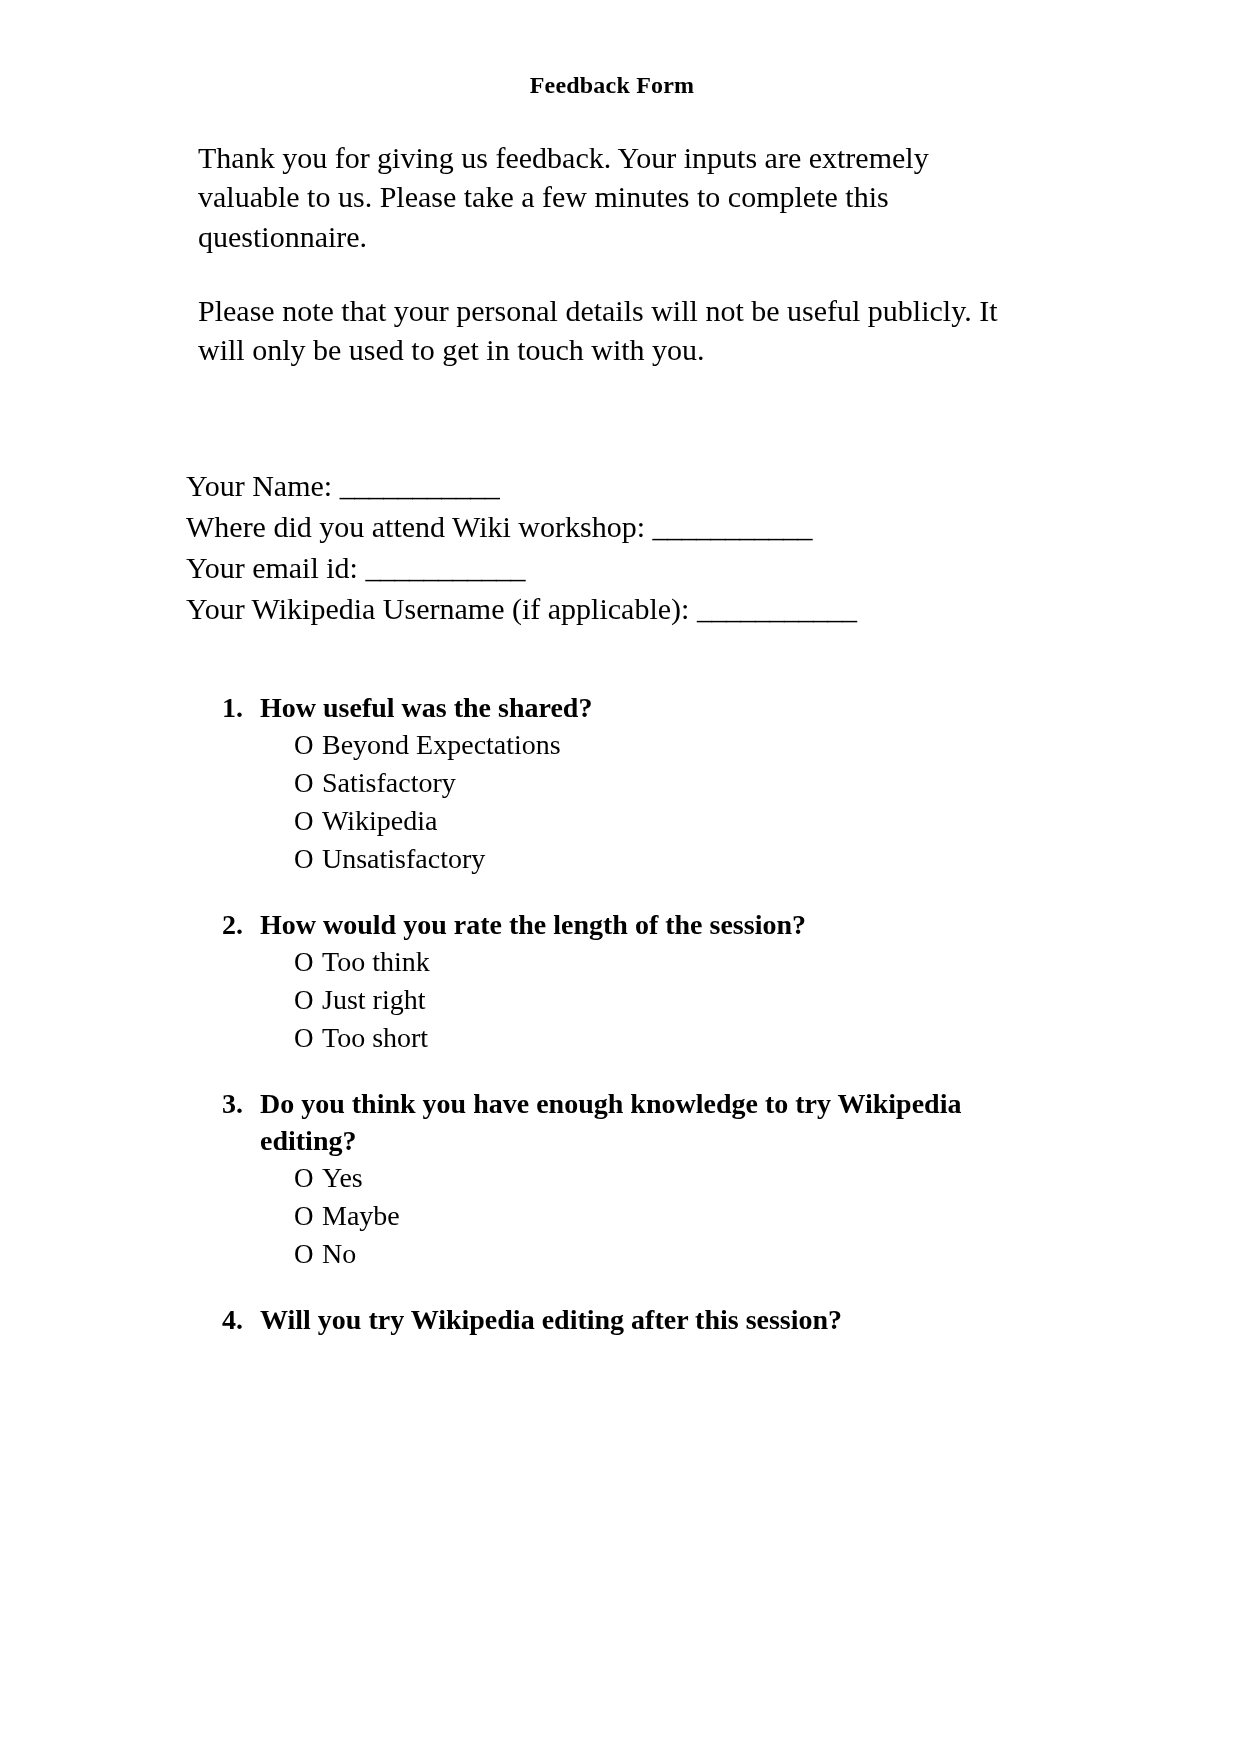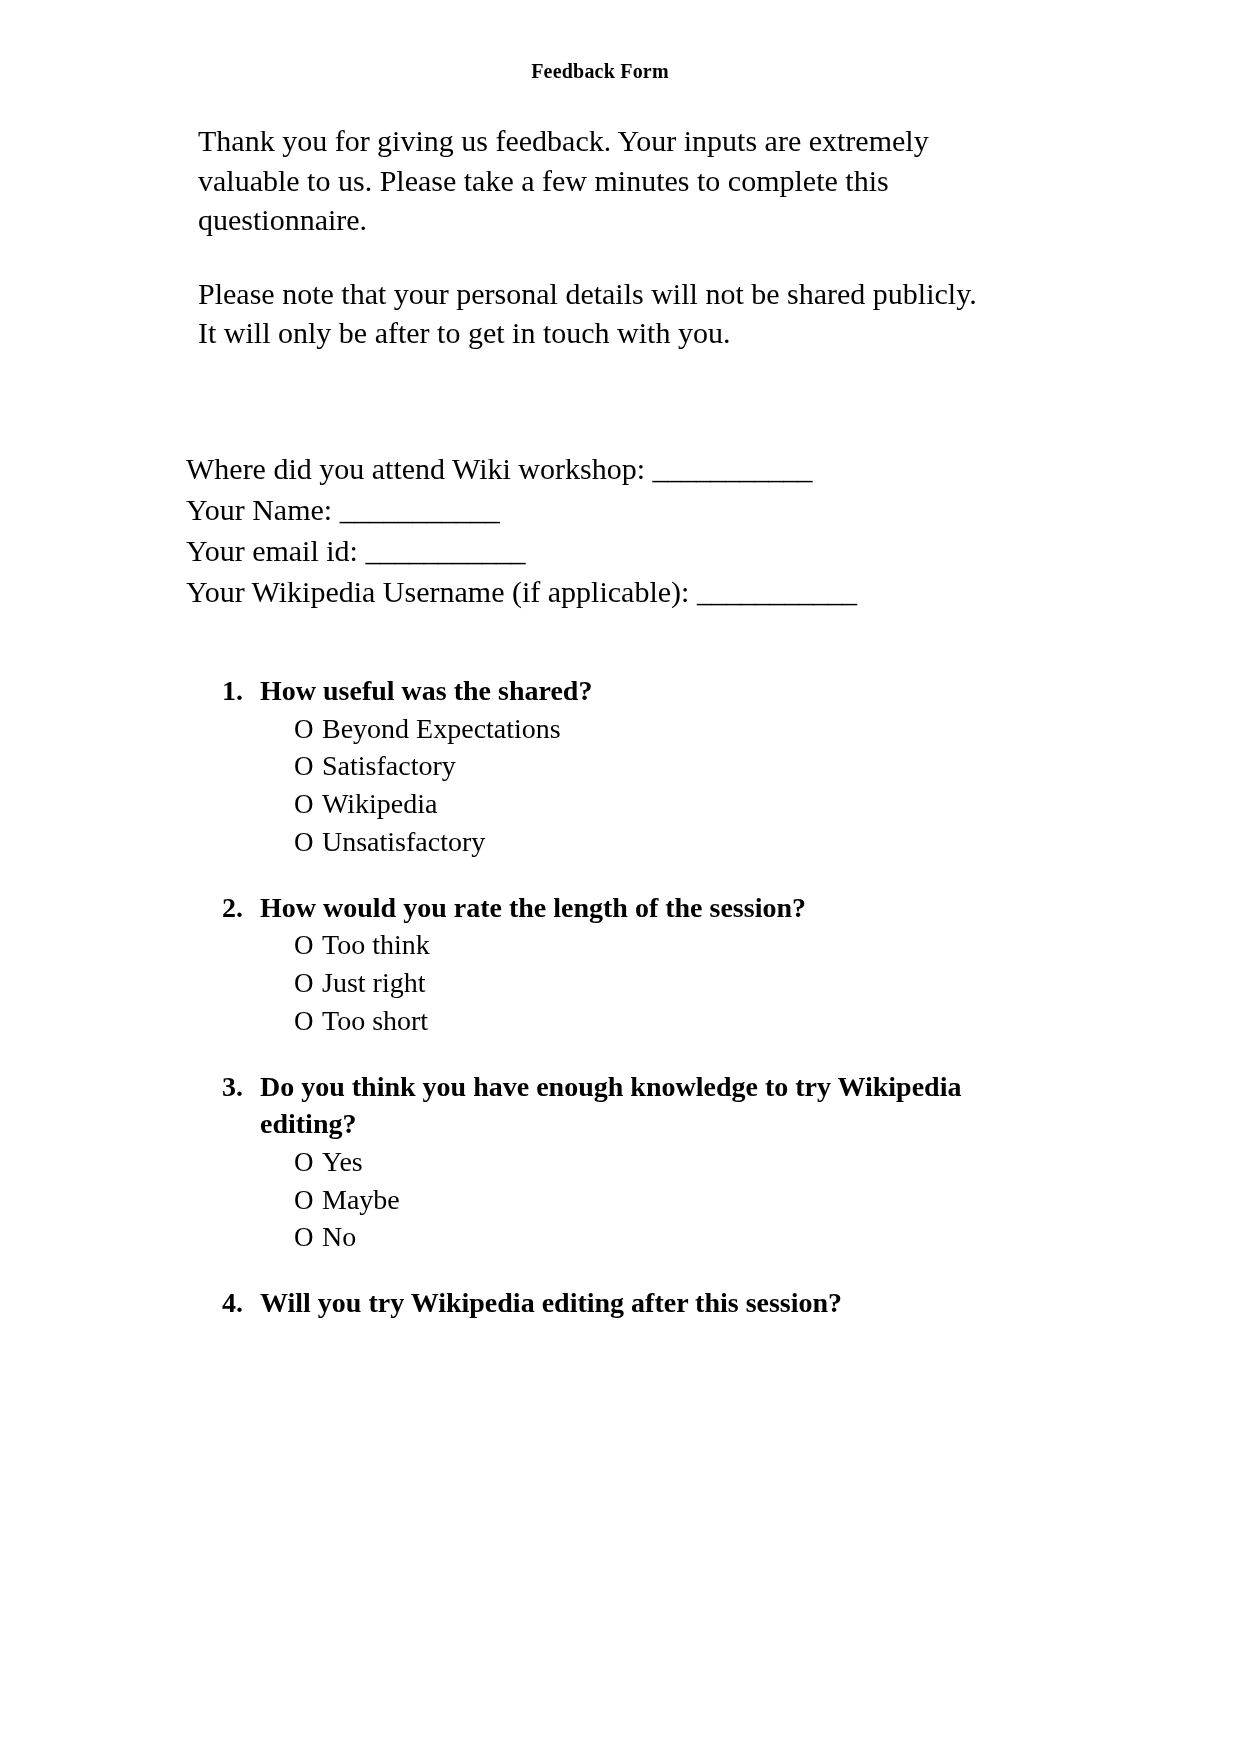--- a/index.html
+++ b/index.html
@@ -27,23 +27,23 @@
     position: absolute;
     left: 186px;
     top: 0;
     width: 900px;
   }
 
   
   .doc-title {
     text-align: center;
     font-weight: bold;
-    font-size: 20px;
+    font-size: 24px;
     letter-spacing: 0.2px;
-    margin: 4px;
+    margin: 16px;
     padding-top: 55px;
     width: 820px;
     line-height: 1.2;
   }
 
   
   .intro-block {
     margin-top: 38px;
   }
   .para {
@@ -120,30 +120,30 @@
 </head>
 <body>
 
 <div class="page">
   <div class="content">
 
     <h1 class="doc-title">Feedback Form</h1>
 
     <div class="intro-block">
       <p class="para">Thank you for giving us feedback. Your inputs are extremely valuable to us. Please take a few minutes to complete this questionnaire.</p>
-      <p class="para">Please note that your personal details will not be shared publicly. It will only be after to get in touch with you.</p>
+      <p class="para">Please note that your personal details will not be useful publicly. It will only be used to get in touch with you.</p>
     </div>
 
     <div class="fields">
       <div class="field-line">
+        <span>Your Name:</span>
+        <span class="blank">___________</span>
+      </div>
+      <div class="field-line">
         <span>Where did you attend Wiki workshop:</span>
-        <span class="blank">___________</span>
-      </div>
-      <div class="field-line">
-        <span>Your Name:</span>
         <span class="blank">___________</span>
       </div>
       <div class="field-line">
         <span>Your email id:</span>
         <span class="blank">___________</span>
       </div>
       <div class="field-line">
         <span>Your Wikipedia Username (if applicable):</span>
         <span class="blank">___________</span>
       </div>

